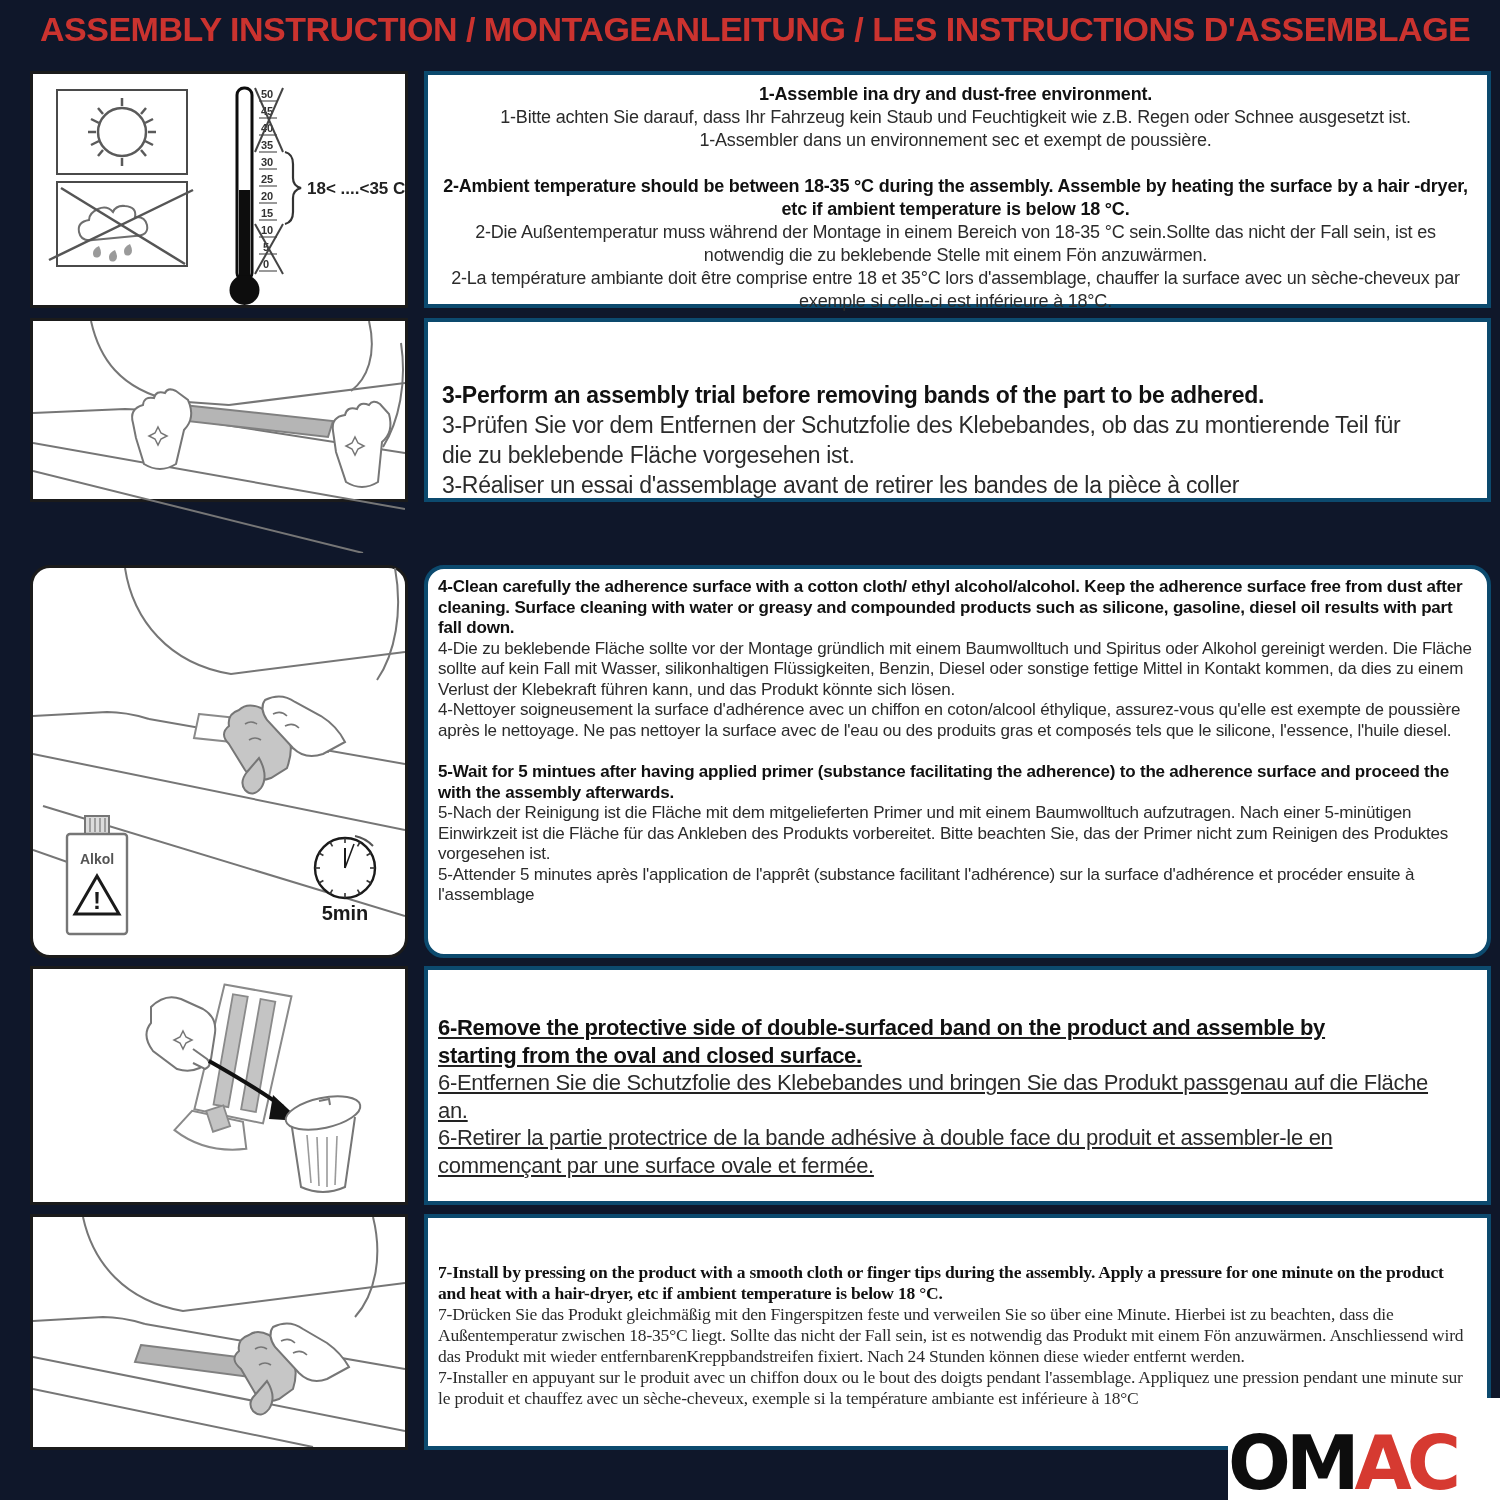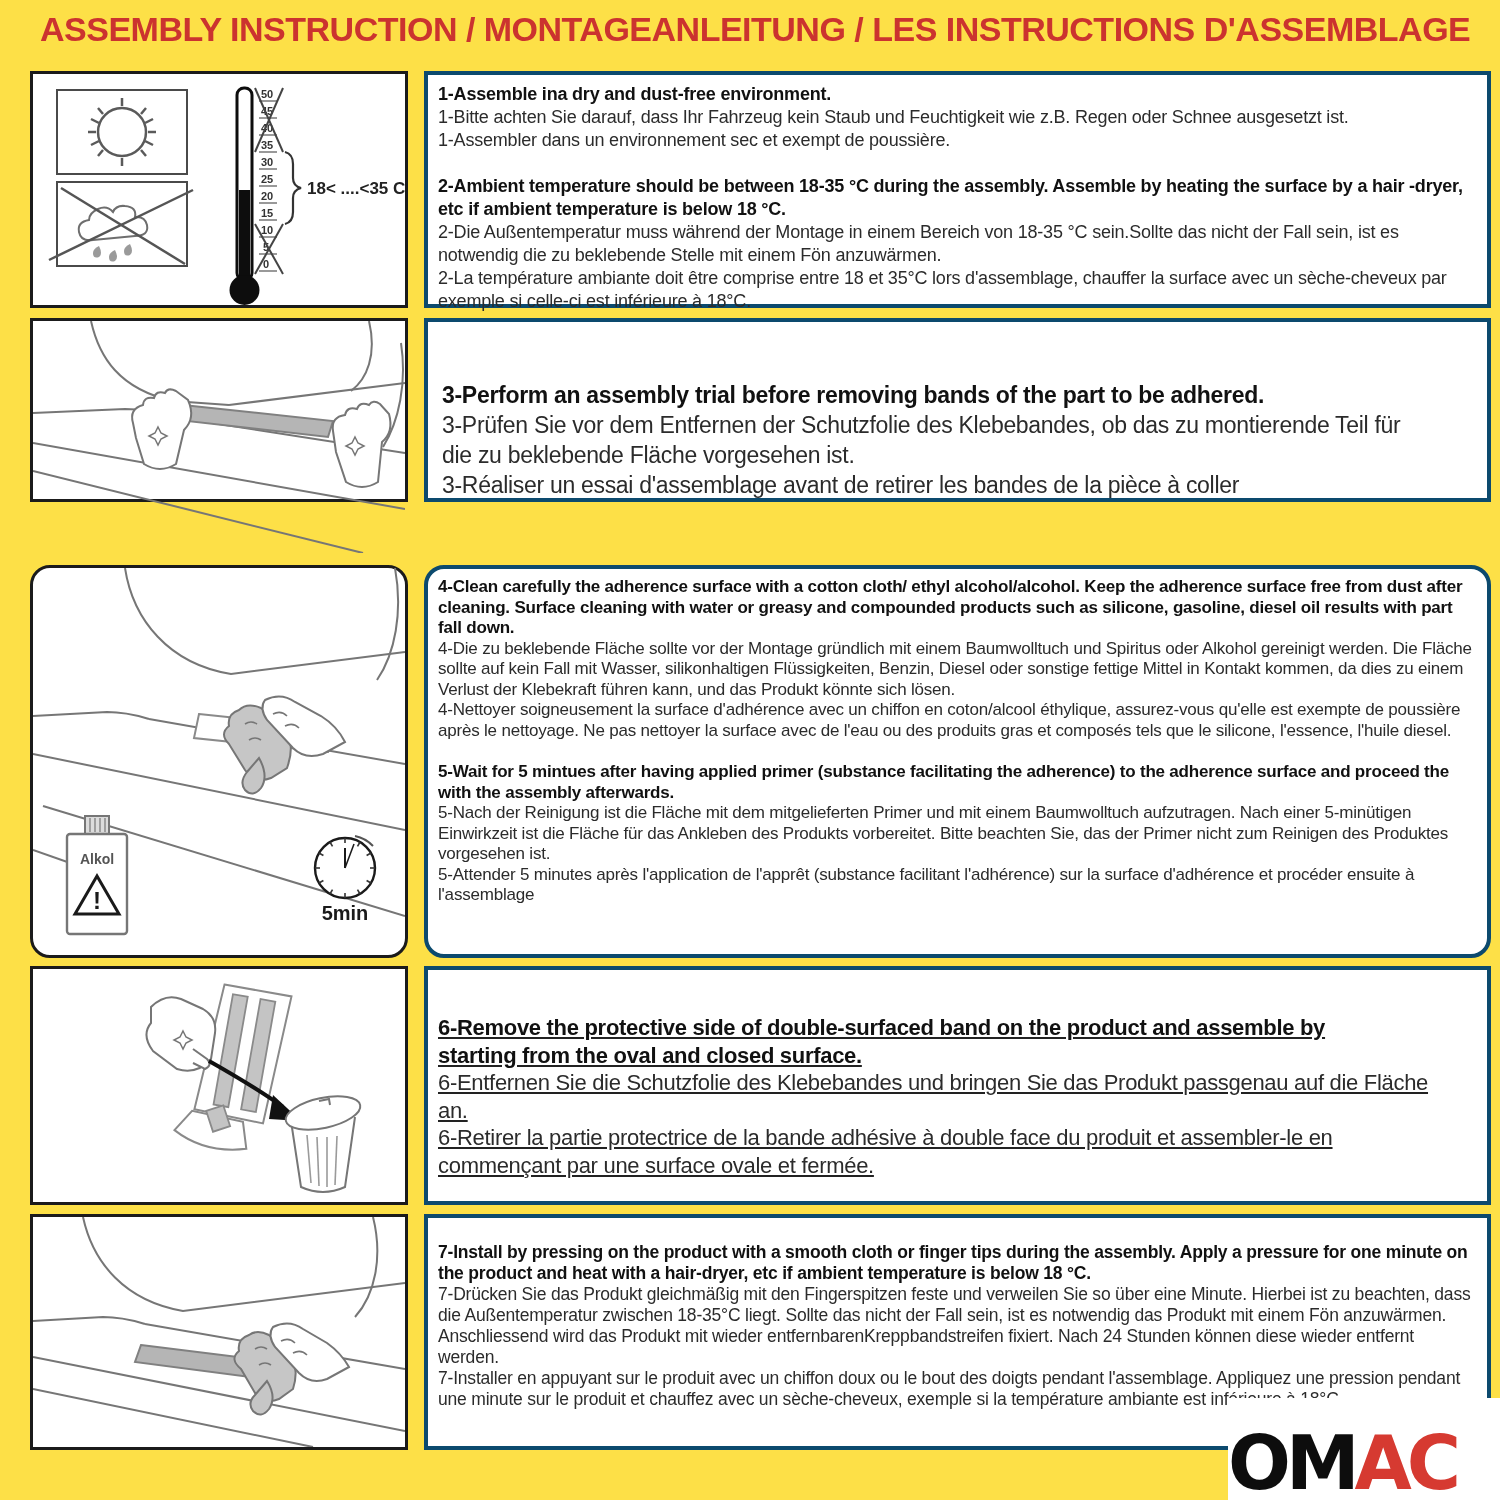--- a/index.html
+++ b/index.html
@@ -1,46 +1,46 @@
 <!DOCTYPE html>
 <html><head>
 <meta charset="utf-8">
 <style>
   html,body{margin:0;padding:0;background:#ffffff;}
-  #page{position:relative;width:1500px;height:1500px;background:#fde047;overflow:hidden;
+  #page{position:relative;width:1500px;height:1500px;background:#0f172a;overflow:hidden;
         font-family:"Liberation Sans","DejaVu Sans",sans-serif;color:#222;}
 
   .page-title{position:absolute;left:40px;top:10px;width:1440px;
       font-size:34px;font-weight:700;letter-spacing:-0.5px;color:#cb332f;white-space:nowrap;}
 
   .lbox{position:absolute;left:30px;width:378px;border:3px solid #1b1b1b;background:#fff;box-sizing:border-box;}
   .rbox{position:absolute;left:424px;width:1067px;border:4px solid #0c4a6e;background:#fff;box-sizing:border-box;}
 
-  .r1{top:71px;height:237px;}
+  .r1{top:71px;height:237px;text-align:center;}
   .r2{top:318px;height:184px;}
   .r3{top:565px;height:393px;border-radius:20px;}
   .r4{top:966px;height:239px;}
   .r5{top:1214px;height:236px;}
 
   .rbox .txt{padding:8px 14px 6px 10px;}
   .rbox p{margin:0;}
   .b{font-weight:700;color:#111;}
   .n{font-weight:400;color:#2b2b2b;}
 
   
   .s1 p{font-size:18px;line-height:23px;letter-spacing:-0.2px;}
   .s1 .gap{height:23px;}
   .s2 .txt{padding-top:58px;padding-left:14px;max-width:960px;}
   .s2 p{font-size:23px;line-height:30px;letter-spacing:-0.3px;}
   .s3 p{font-size:17px;line-height:20.5px;letter-spacing:-0.2px;}
   .s3 .gap{height:21px;}
   .s4 .txt{padding-top:44px;text-decoration:underline;}
   .s4 p{font-size:22px;line-height:27.5px;letter-spacing:-0.3px;max-width:1010px;}
   .s4 p.b{max-width:905px;}
-  .s5 .txt{padding-top:24px;}
+  .s5 .txt{padding-top:44px;font-family:Liberation Serif, serif;}
   .s5 p{font-size:17.5px;line-height:21px;letter-spacing:-0.2px;}
 
   
   .logo{position:absolute;left:1228px;top:1398px;width:272px;height:102px;background:#ffffff;
         display:flex;align-items:flex-end;justify-content:flex-start;z-index:5;}
   .logo span{font-family:"DejaVu Sans","Liberation Sans",sans-serif;font-weight:900;
         font-size:74px;letter-spacing:-5px;line-height:1;}
   .logo .lb{color:#0d0d0d;}
   .logo .lr{color:#d63a31;}
 

